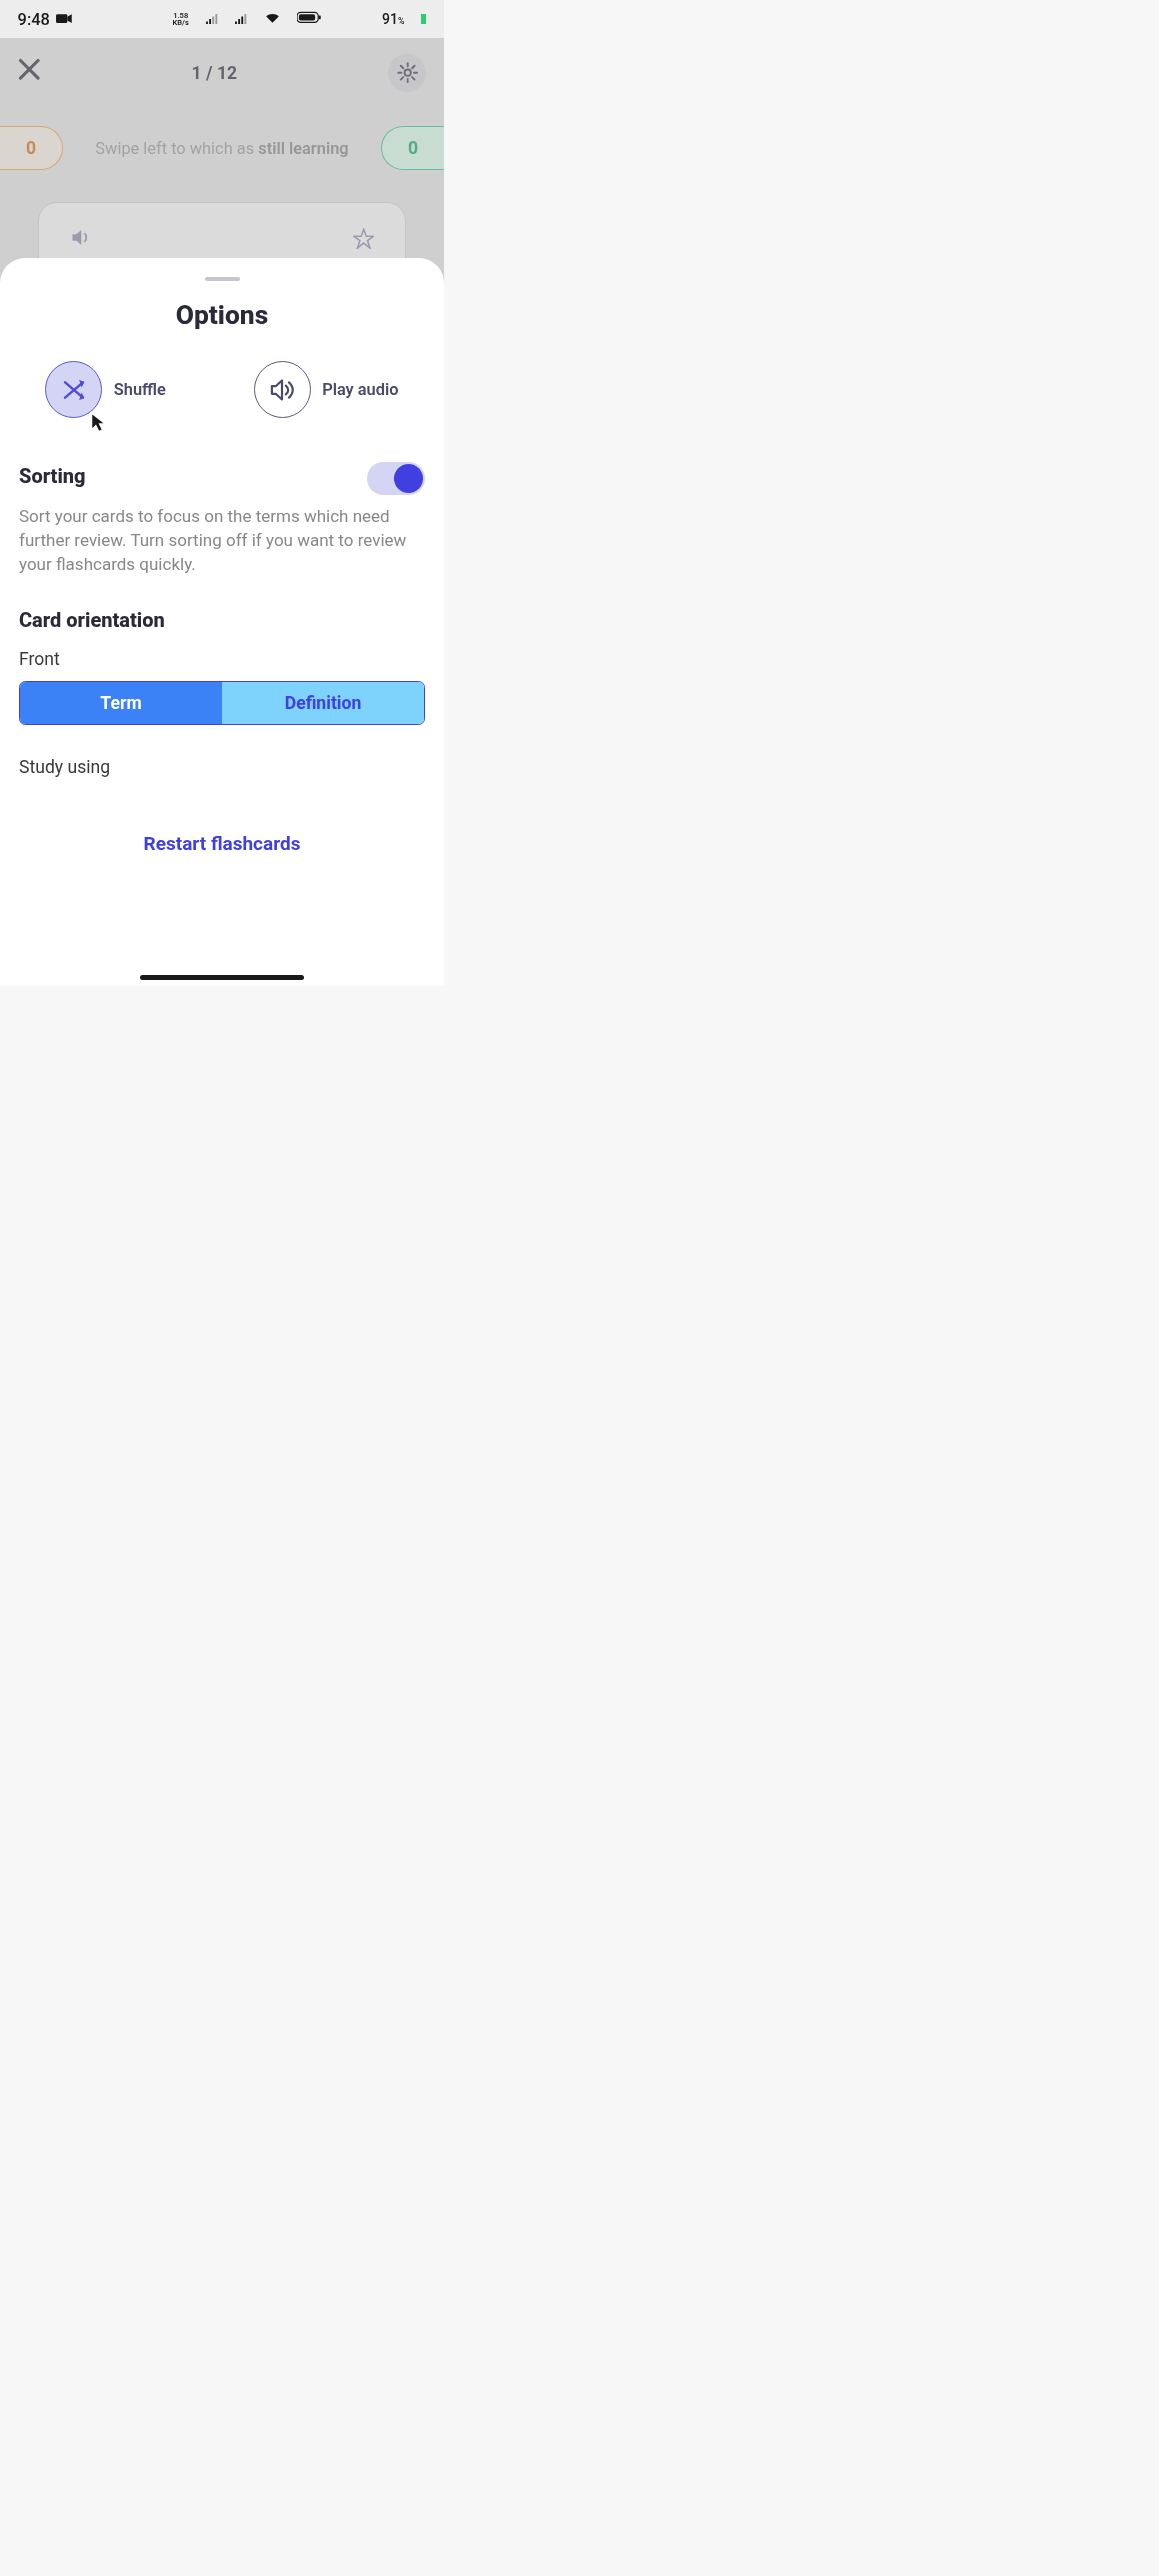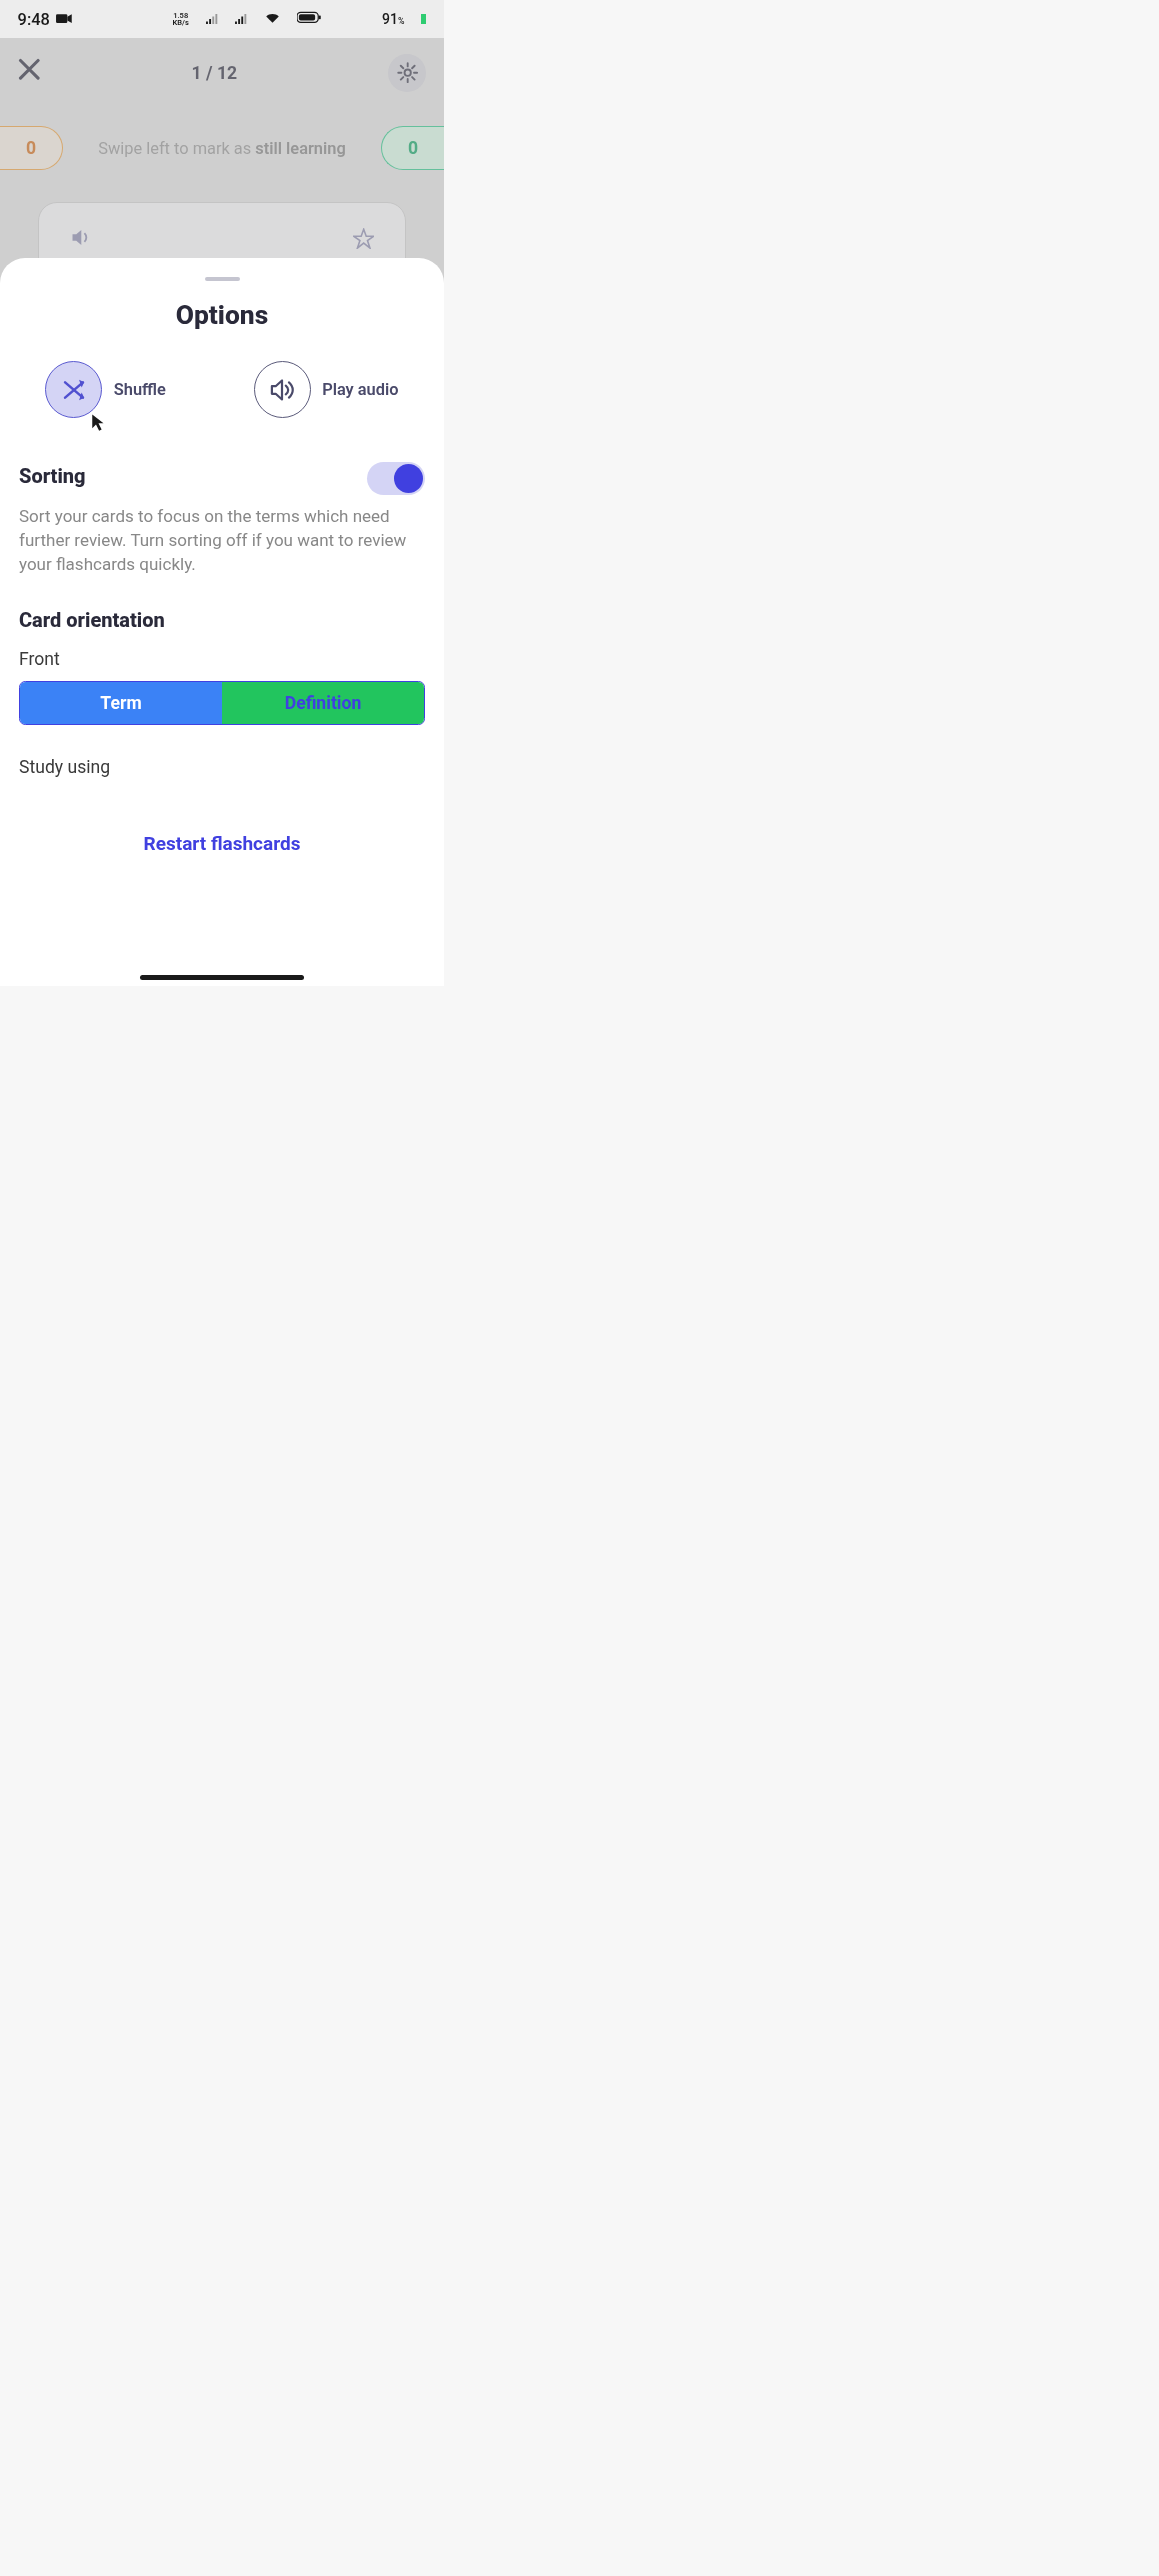--- a/index.html
+++ b/index.html
@@ -243,21 +243,21 @@
       border-radius: 6.3px;
       overflow: hidden;
       margin-bottom: 19px;
     }
     .seg-btn {
       flex: 1;
       padding: 11.3px 0;
       text-align: center;
       font-size: 17.6px;
       font-weight: 700;
-      background: #22c55e;
+      background: #7dd3fc;
       color: #4040e0;
     }
     .seg-btn.selected {
       background: #3b82f6;
       color: #fff;
     }
     
     .restart-link {
       text-align: center;
       font-size: 19px;
@@ -340,21 +340,21 @@
       <svg width="21.4" height="21.4" viewBox="0 0 34 34">
           <circle cx="17" cy="17" r="5" fill="none" stroke="#4a4a5a" stroke-width="3"></circle>
           <path d="M17 2 L17 7 M17 27 L17 32 M2 17 L7 17 M27 17 L32 17 M6 6 L10 10 M24 24 L28 28 M28 6 L24 10 M10 24 L6 28" stroke="#4a4a5a" stroke-width="3" stroke-linecap="round"></path>
         </svg>
     </div>
   </div>
 
   <div class="hint-row">
     <div class="pill-left">0</div>
     <div class="hint-text">
-      <span>Swipe left to mark as </span><span class="hint-bold">still learning</span>
+      <span>Swipe left to which as </span><span class="hint-bold">still learning</span>
     </div>
     <div class="pill-right">0</div>
   </div>
 
   <div class="card-peek">
     <span>
       <svg width="22.6" height="19" viewBox="0 0 36 30">
           <path d="M4 10 L10 10 L18 3 L18 27 L10 20 L4 20 Z" fill="#9090b0"></path>
           <path d="M23 8 C27 12 27 18 23 22" fill="none" stroke="#9090b0" stroke-width="3"></path>
         </svg>

